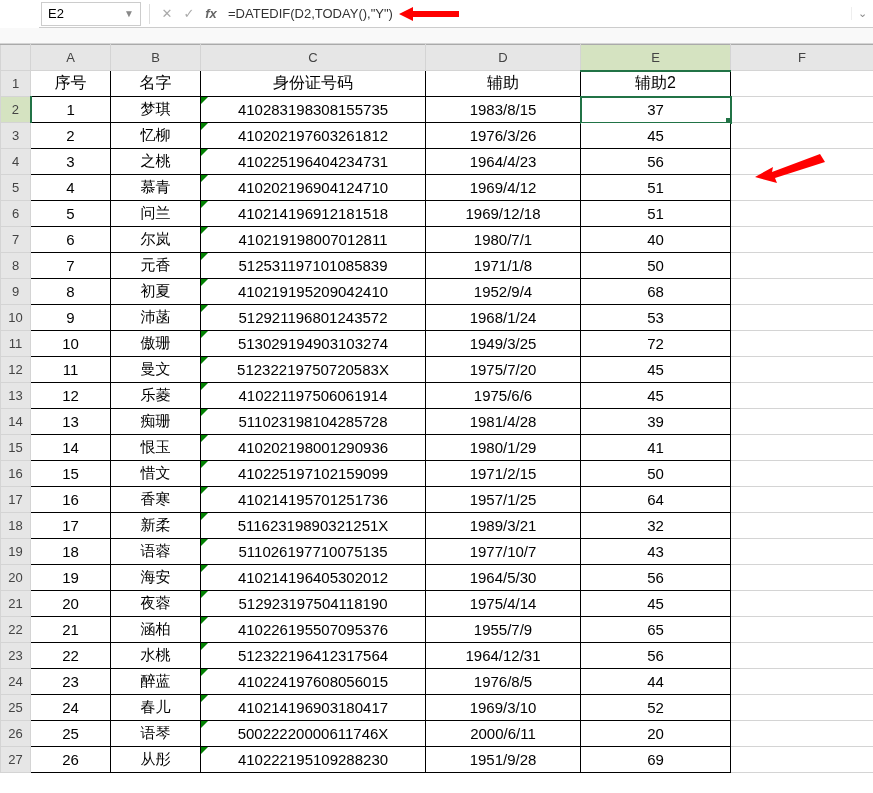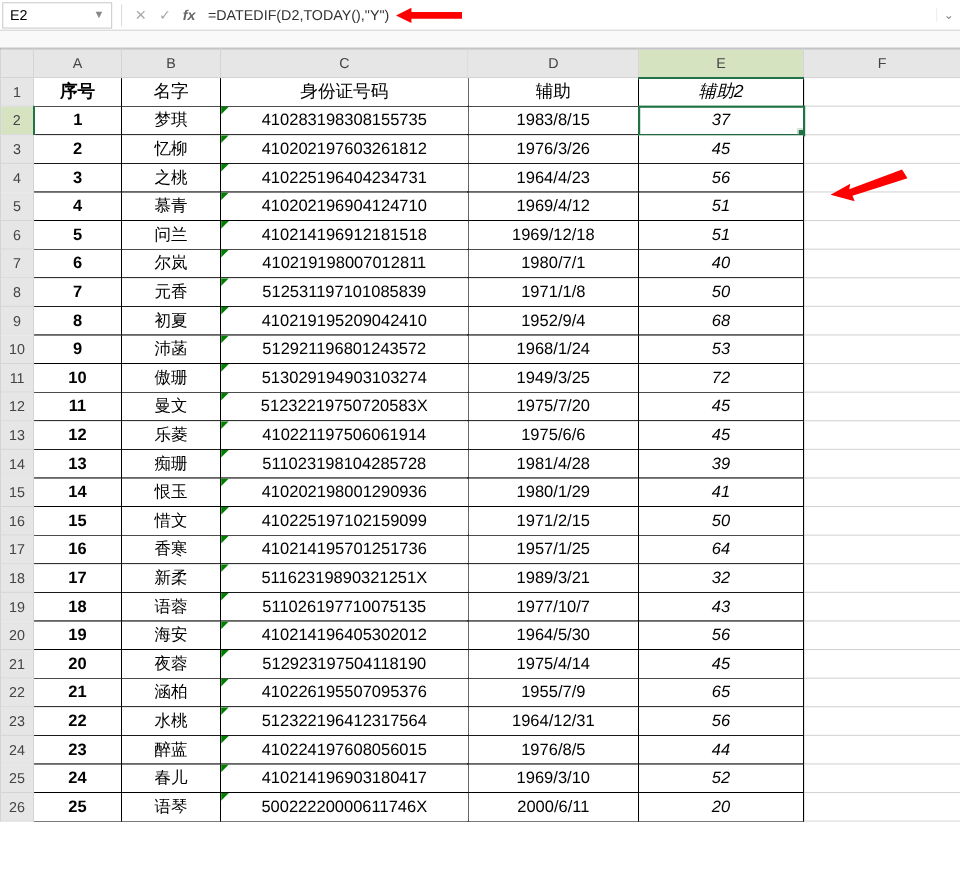--- a/index.html
+++ b/index.html
@@ -1,19 +1,19 @@
 <!DOCTYPE html>
 <html><head>
 <meta charset="utf-8">
 <style>
   * { box-sizing: border-box; margin: 0; padding: 0; }
   body { font-family: "Microsoft YaHei", Arial, sans-serif; font-size: 14px; background: #fff; user-select: none; }
   
   
-  .formula-bar { display: flex; align-items: center; height: 28px; border-bottom: 1px solid #ccc; background: #fff; }
+  .formula-bar { display: flex; align-items: center; height: 28px; border-bottom: 1px solid #ccc; background: #fff; margin-left: 39px; }
   .name-box { width: 100px; height: 24px; border: 1px solid #ccc; display: flex; align-items: center; padding: 0 6px; margin: 0 2px; background: #fff; font-size: 13px; }
   .name-box .dd { margin-left: auto; color: #888; font-size: 10px; }
   .fb-sep { width: 1px; height: 20px; background: #ddd; margin: 0 6px; }
   .fb-icon { width: 22px; text-align: center; color: #aaa; font-size: 13px; }
   .fb-icon.fx { font-style: italic; color: #666; font-weight: bold; }
   .formula-input { flex: 1; padding: 0 6px; font-size: 13px; color: #333; display: flex; align-items: center; }
   .formula-text { white-space: nowrap; }
   .arrow-red-left { color: #ff0000; font-size: 20px; margin-left: 6px; display: inline-flex; align-items: center; }
   .arrow-red-left svg { display: block; }
   .fb-expand { width: 22px; text-align: center; color: #888; font-size: 11px; border-left: 1px solid #eee; }
@@ -48,22 +48,22 @@
   
   
   .tri::before { content: ''; position: absolute; top: 0; left: 0; border-top: 7px solid #008000; border-right: 7px solid transparent; }
   
   
   .big-arrow { position: absolute; top: 108px; left: 755px; color: #ff0000; pointer-events: none; }
   .big-arrow svg { display: block; }
   
   
   .grid tr.header-row td.data { border-top: 1.5px solid #000; }
-  .grid td.data.col-a { border-left: 1.5px solid #000; font-weight: bold; }
-  .grid td.data.col-e { border-right: 1.5px solid #000; font-style: italic; }
+  .grid td.data.col-a { border-left: 1.5px solid #000; }
+  .grid td.data.col-e { border-right: 1.5px solid #000; }
   .grid td.data, .grid tr.header-row td.data { border-bottom: 1px solid #000; border-left-color: #000; border-right-color: #000; }
   .grid tr.header-row td.data { border-left-color: #000; border-right-color: #000; }
   .grid td.blank { background: #fff; }
 </style>
 </head>
 <body>
 
 <div class="formula-bar">
   <div class="name-box">
     <span>E2</span>
@@ -336,20 +336,29 @@
         </tr>
         <tr>
           <th class="rowhead">26</th>
           <td class="data col-a">25</td>
           <td class="data">语琴</td>
           <td class="data tri">50022220000611746X</td>
           <td class="data">2000/6/11</td>
           <td class="data col-e">20</td>
           <td class="blank"></td>
         </tr>
+        <tr>
+          <th class="rowhead">27</th>
+          <td class="data col-a">26</td>
+          <td class="data">从彤</td>
+          <td class="data tri">410222195109288230</td>
+          <td class="data">1951/9/28</td>
+          <td class="data col-e">69</td>
+          <td class="blank"></td>
+        </tr>
       </tbody>
   </table>
   <div class="big-arrow">
     <svg width="70" height="34" viewBox="0 0 70 34">
         <polygon points="0,25 18,15 17,20 65,2 70,10 20,26 22,31" fill="#ff0000"></polygon>
       </svg>
   </div>
 </div>
 
 </body></html>

